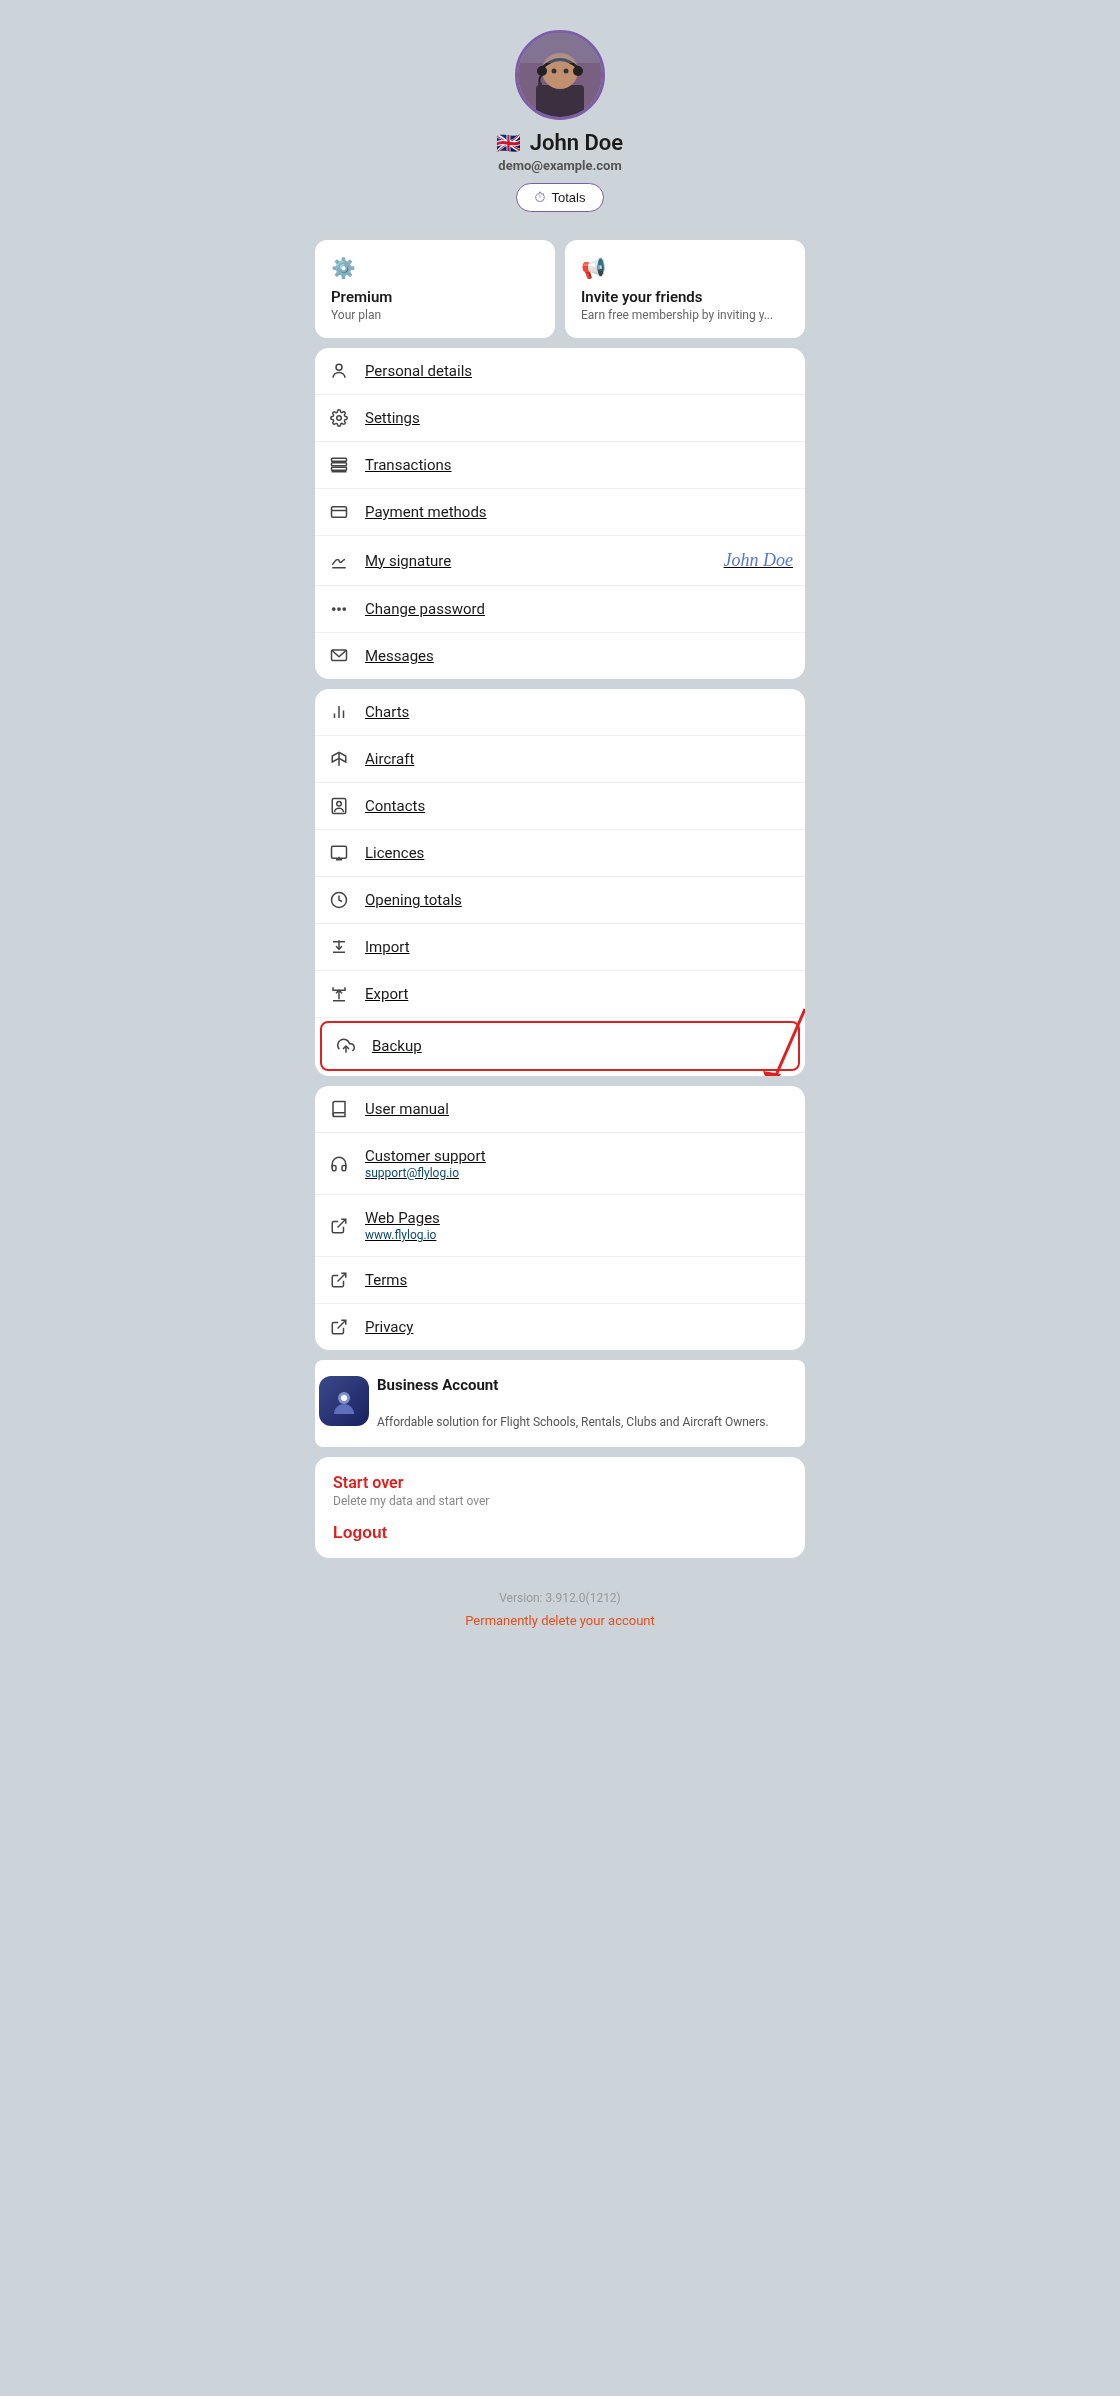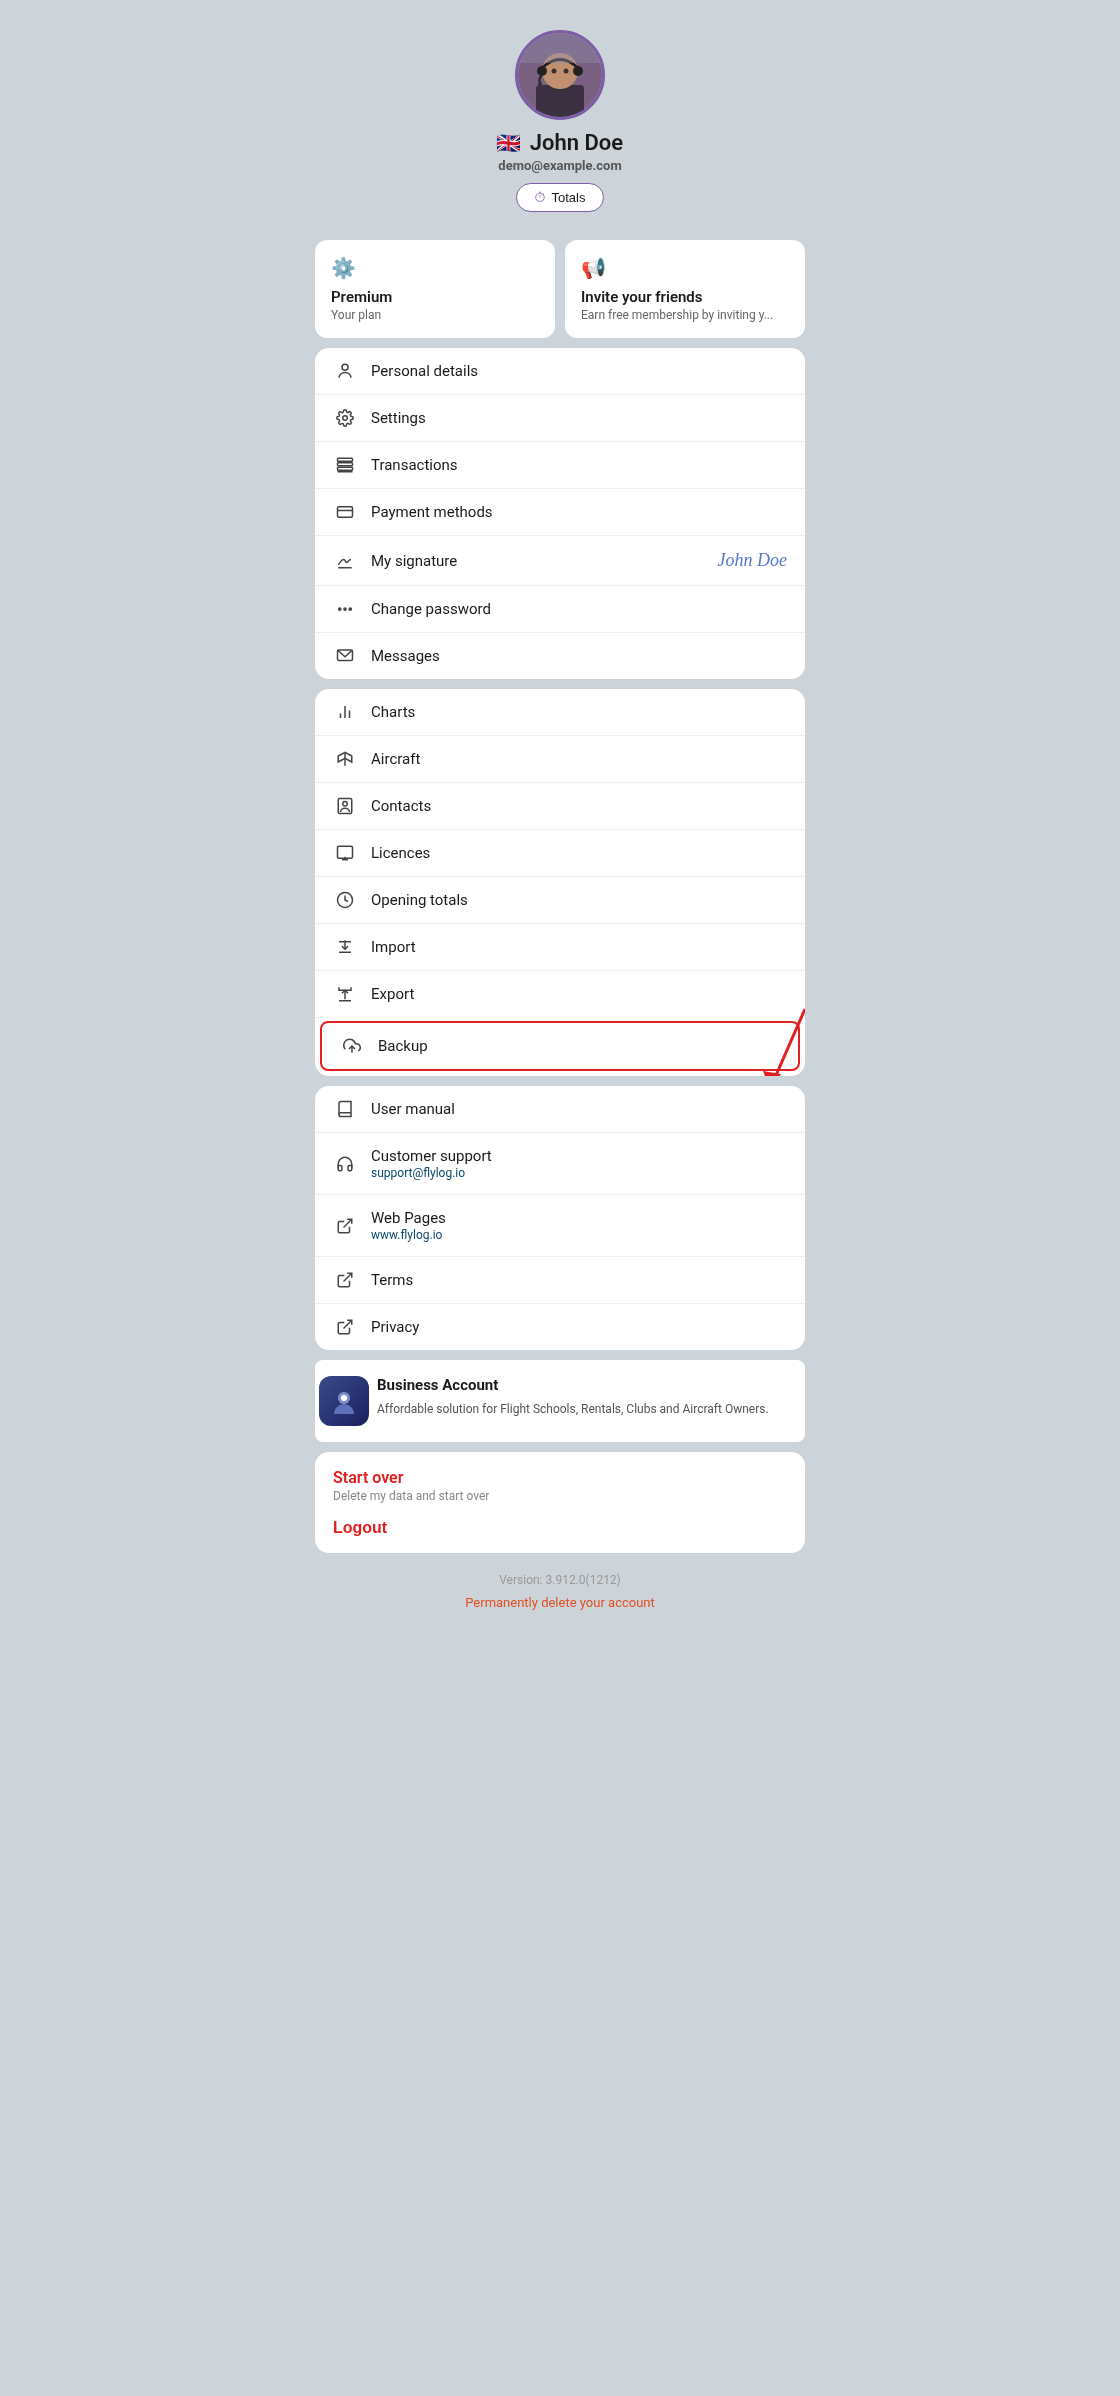--- a/index.html
+++ b/index.html
@@ -126,24 +126,25 @@
       background: white;
       border-radius: 14px;
       width: 100%;
       overflow: hidden;
       margin-bottom: 10px;
     }
 
     .menu-item {
       display: flex;
       align-items: center;
-      padding: 14px 18px;
+      padding: 14px 12px;
       border-bottom: 1px solid #f0f0f0;
       cursor: pointer;
       position: relative;
+      text-decoration: underline;
     }
 
     .menu-item:last-child {
       border-bottom: none;
     }
 
     .menu-item-icon {
       width: 24px;
       font-size: 16px;
       color: #444;
@@ -207,21 +208,21 @@
 
     .business-text-title {
       font-size: 15px;
       font-weight: 700;
       color: #1a1a1a;
     }
 
     .business-text-sub {
       font-size: 12px;
       color: #555;
-      margin-top: 7px;
+      margin-top: 20px;
       line-height: 1.4;
     }
 
     
     .danger-section {
       background: white;
       border-radius: 14px;
       width: 100%;
       padding: 16px 18px;
       margin-bottom: 10px;
@@ -247,21 +248,21 @@
       display: block;
       background: none;
       border: none;
       cursor: pointer;
       padding: 0;
     }
 
     .version-text {
       font-size: 12px;
       color: #999;
-      margin-top: 10px;
+      margin-top: 23px;
       text-align: center;
     }
 
     .delete-account-link {
       font-size: 13px;
       color: #e05020;
       margin-top: 8px;
       text-align: left;
       cursor: pointer;
     }

